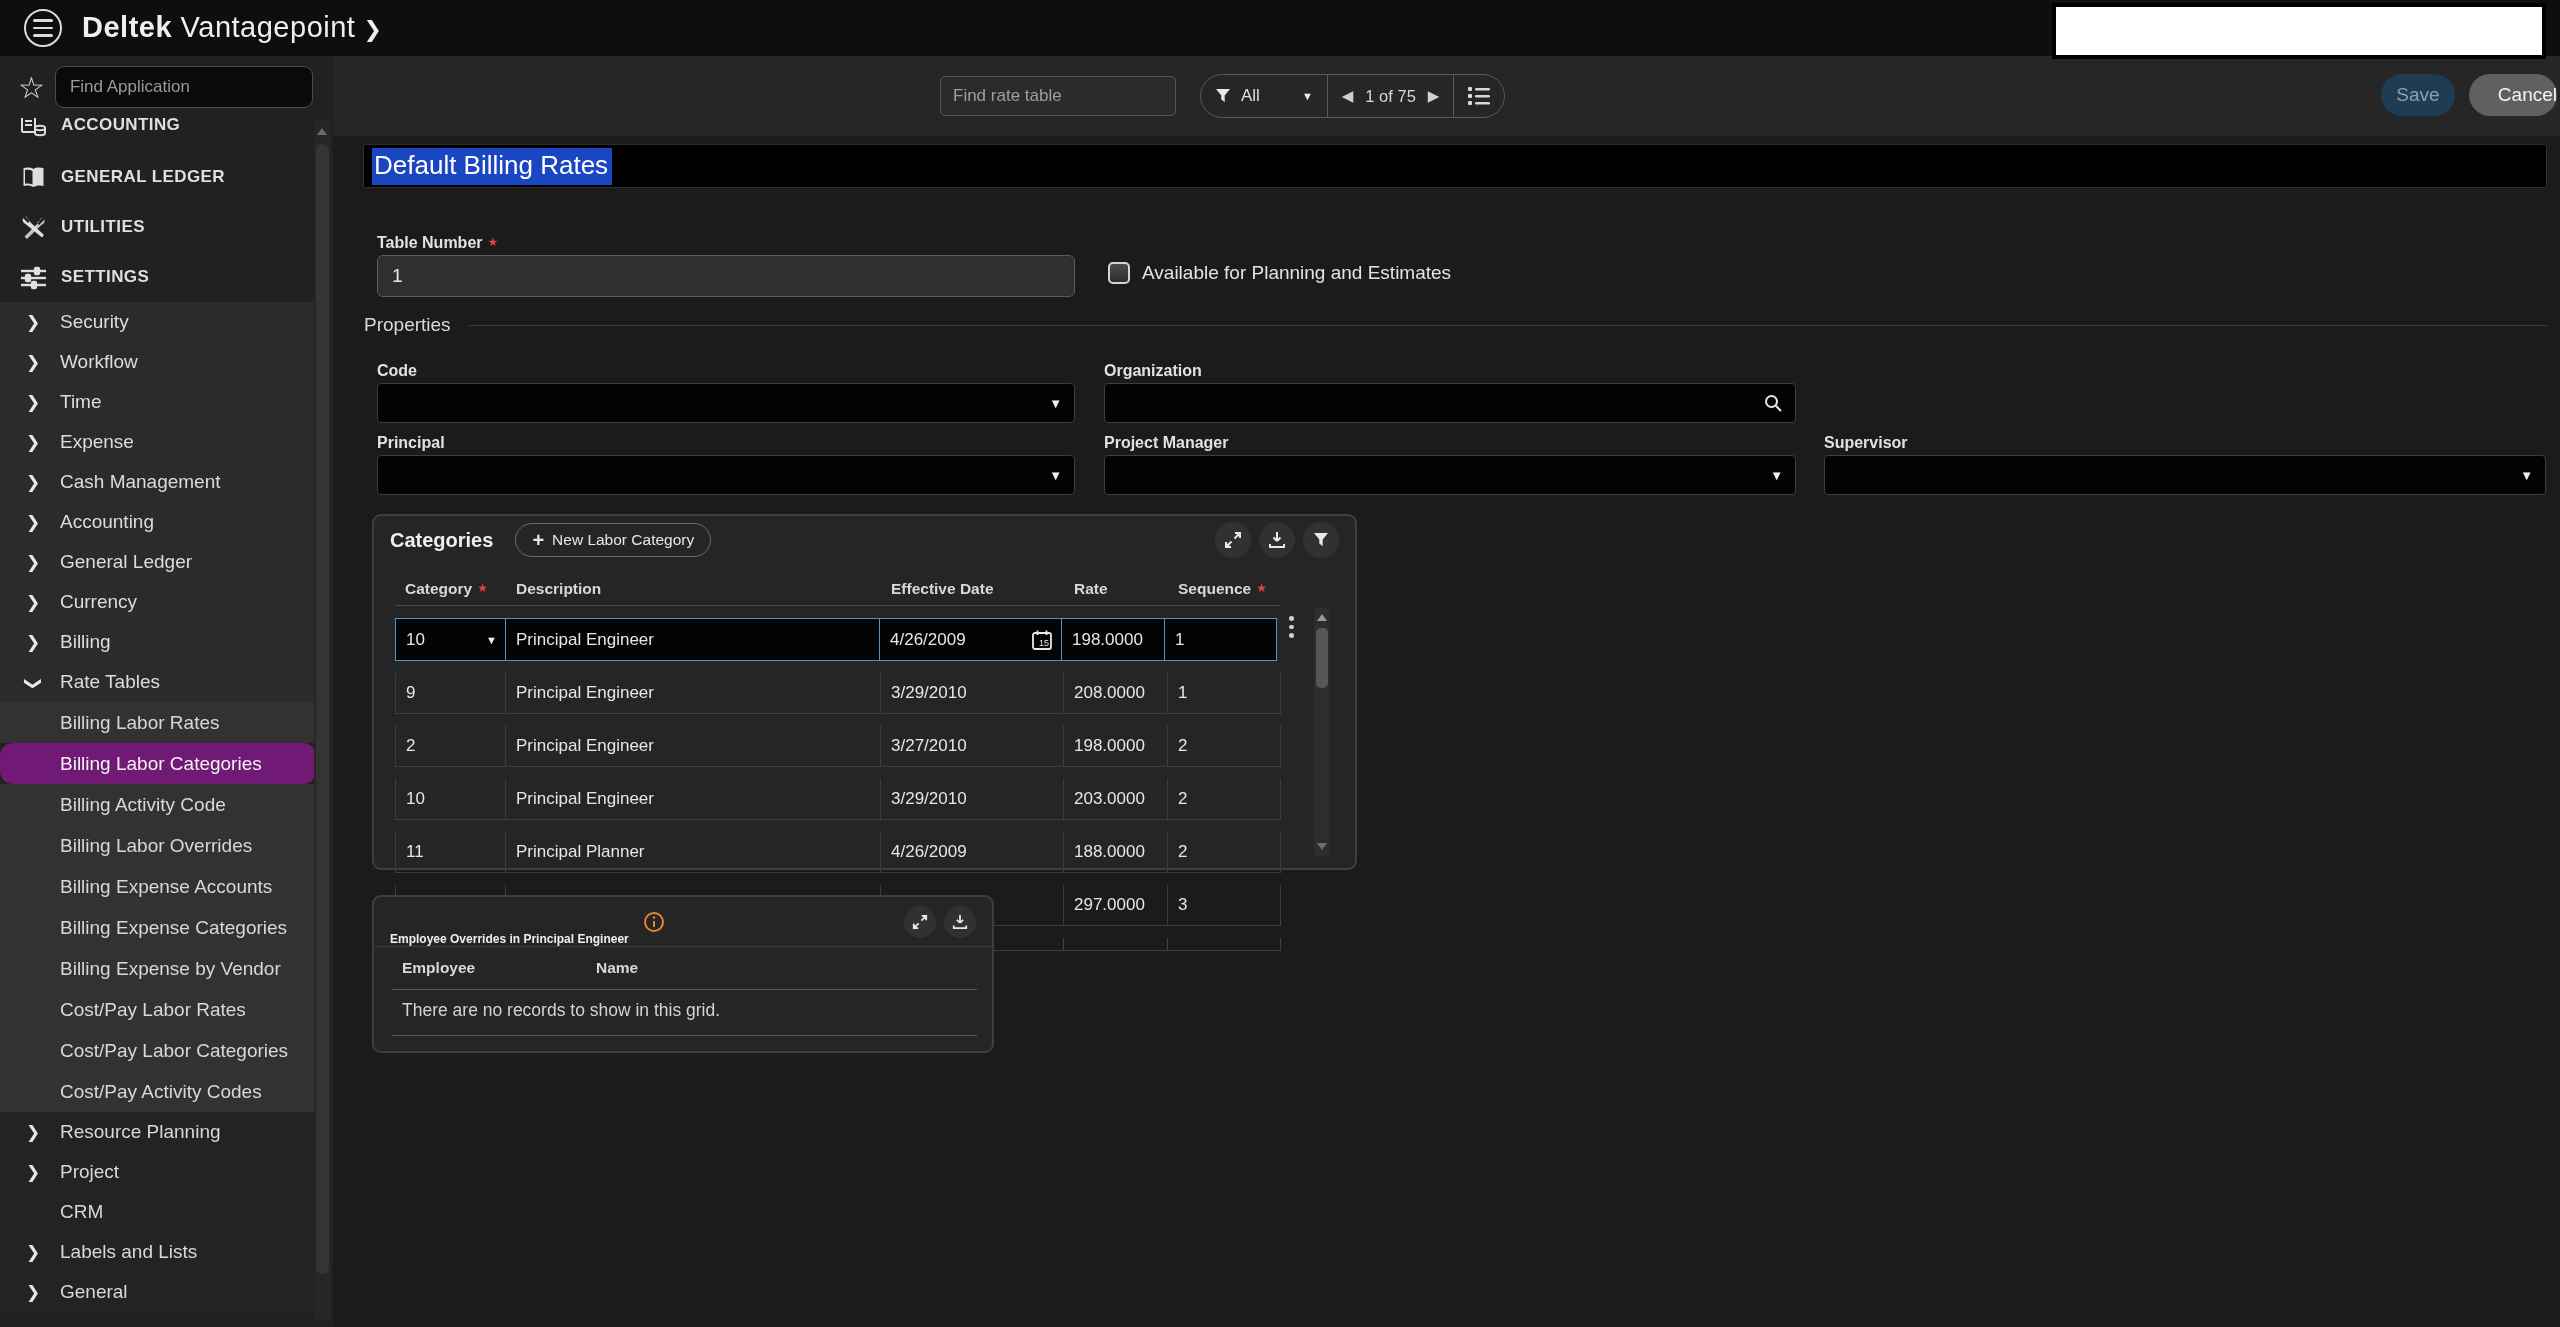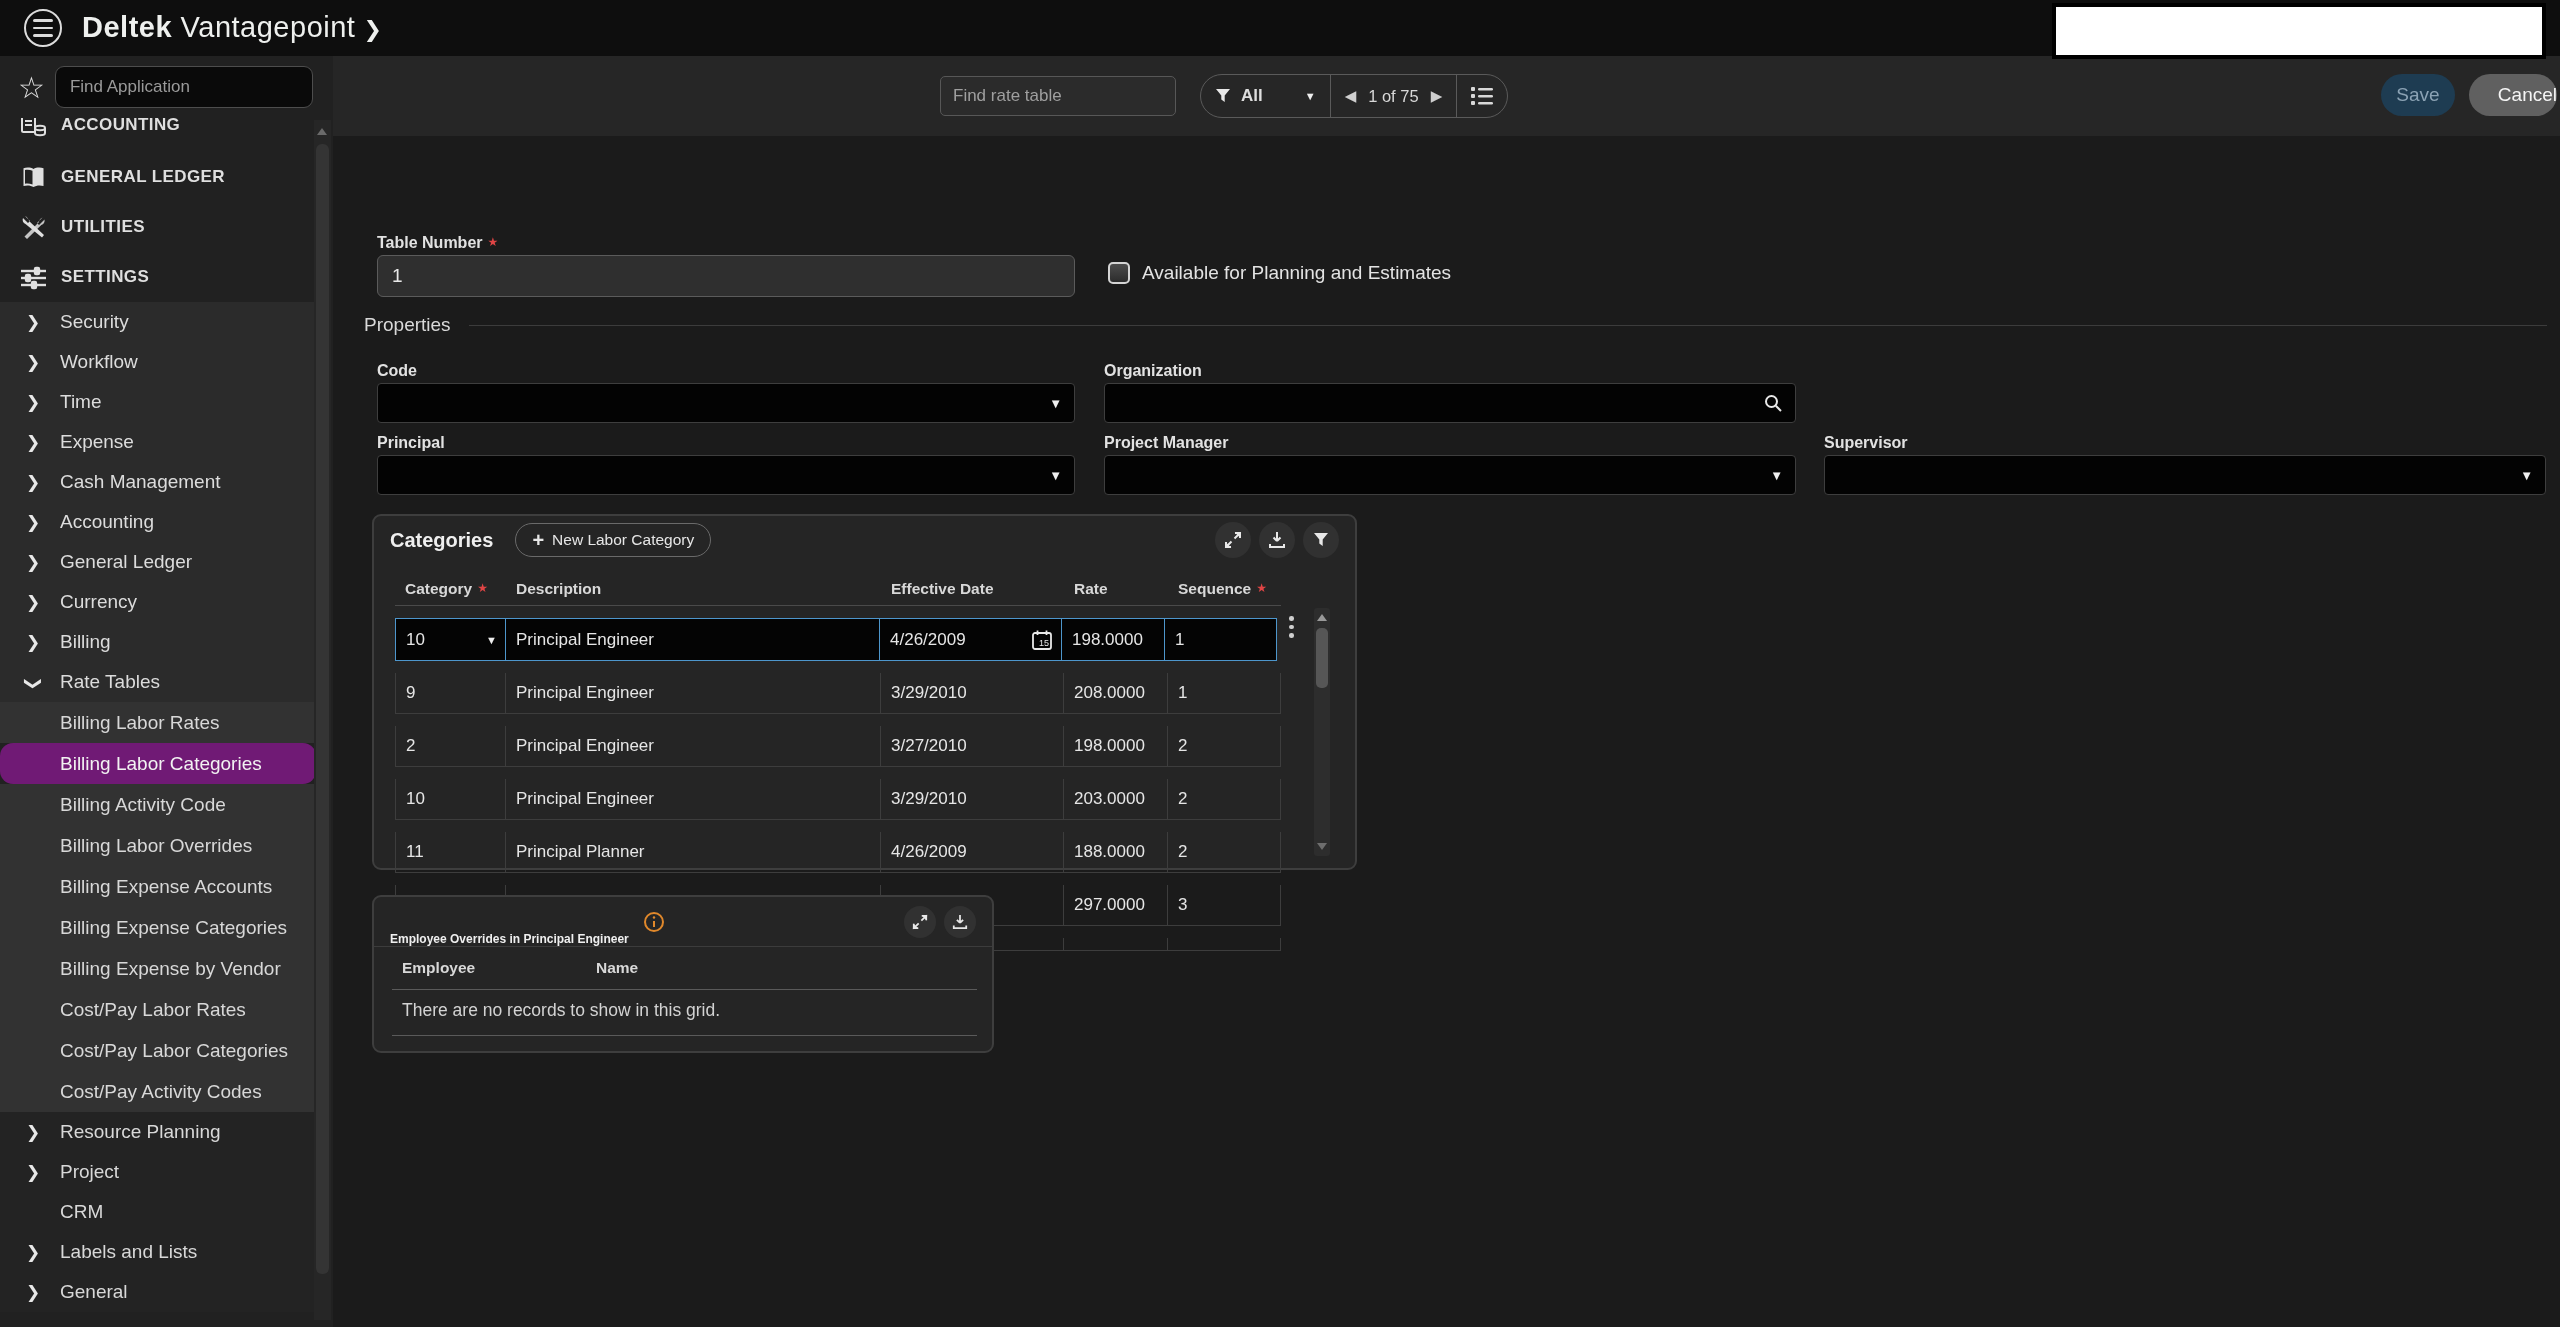--- a/index.html
+++ b/index.html
@@ -57,21 +57,21 @@
   .page-title { position:absolute; left:31px; top:14px; font-family:"DejaVu Serif","Liberation Serif",serif;
     font-size:38px; color:#e9e9e9; font-weight:500; }
   .find-rate { position:absolute; left:607px; top:20px; width:236px; height:40px; background:#2b2b2b;
     border:1.5px solid #575757; border-radius:5px; color:#eee; font-size:17px; padding:0 12px; outline:none; }
   .find-rate::placeholder { color:#9f9f9f; }
   .pill-group { position:absolute; left:867px; top:18px; height:44px; border:1.5px solid #5a5a5a; border-radius:22px;
     display:flex; align-items:center; color:#dedede; }
   .pill-seg { display:flex; align-items:center; padding:0 14px; height:100%; cursor:pointer; }
   .pill-seg + .pill-seg { border-left:1.5px solid #5a5a5a; }
   .pill-funnel { width:16px; height:16px; margin-right:10px; }
-  .filter-val { font-size:17px; font-weight:700; }
+  .filter-val { font-size:17px; font-weight:400; }
   .dd-tri { font-size:11px; color:#eee; margin-left:42px; }
   .pg-arrow { font-size:15px; color:#cfcfcf; cursor:pointer; }
   .pg-text { font-size:16.5px; color:#d8d8d8; margin:0 12px; }
   .viewlist-ico { width:22px; height:20px; }
   .btn { position:absolute; top:18px; height:42px; border-radius:21px; border:none; font-size:19px; cursor:pointer;
     font-family:inherit; }
   .btn-save { left:2048px; width:74px; background:#1e3c52; color:#8ba2b4; }
   .btn-cancel { left:2136px; width:88px; background:#606060; color:#f5f5f5;text-align:right; }
 
   .rec-name { position:absolute; left:30px; top:88px; width:2184px; height:44px; background:#000;
@@ -318,20 +318,23 @@
             <rect x="7" y="9" width="15" height="2.4" rx="1.2"></rect>
           <rect x="0" y="15" width="4" height="4" rx="1"></rect>
             <rect x="7" y="16" width="15" height="2.4" rx="1.2"></rect>
         </svg>
       </div>
     </div>
     <button class="btn btn-save">Save</button>
     <button class="btn btn-cancel">Cancel</button>
   </div>
 
+  <div class="rec-name">
+    <span>Default Billing Rates</span>
+  </div>
 
   <div class="fld-label" style="left:44px; top:178px;"><span>Table Number</span><span class="req-star">★</span></div>
   <input class="input-gray" style="left: 44px; top: 199px; width: 698px;" value="1">
   <div class="checkbox-row" style="left:775px; top:206px;">
     <div class="checkbox"></div>
     <span class="lbl">Available for Planning and Estimates</span>
   </div>
 
   <div class="section-row">
     <span class="ttl">Properties</span>

